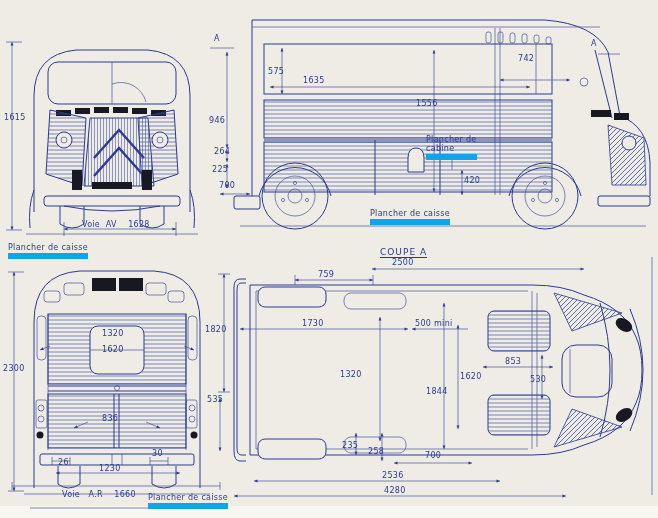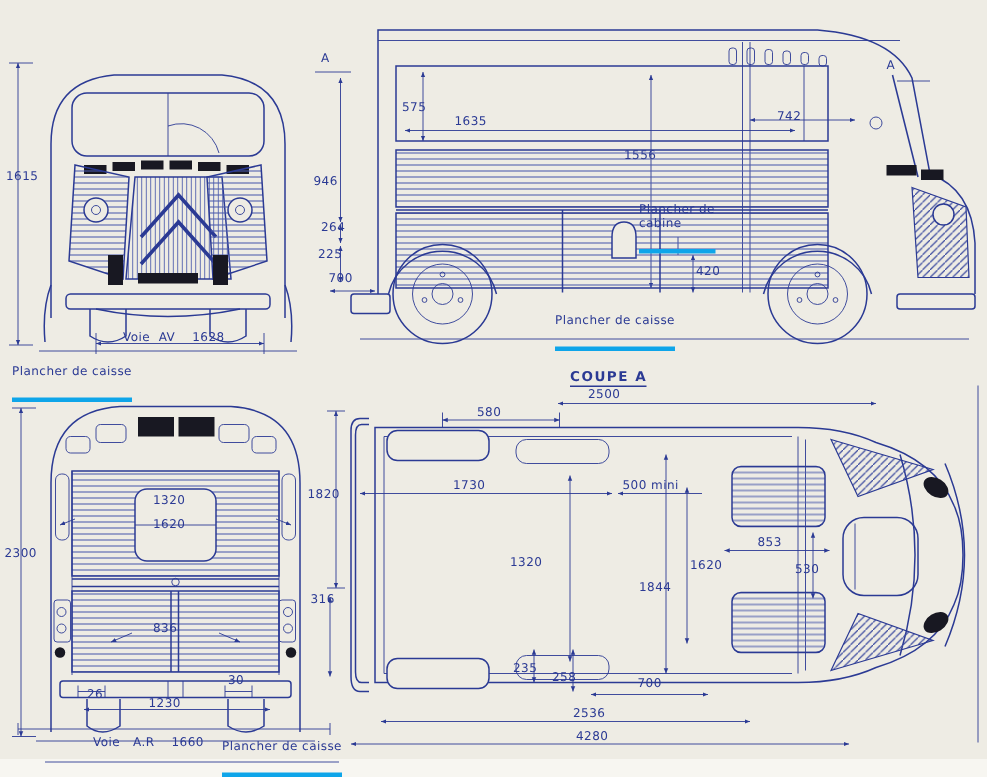--- a/index.html
+++ b/index.html
@@ -2,22 +2,22 @@
 <html><head>
 <meta charset="utf-8">
 <style>
   html,body{margin:0;padding:0;background:#c9c9c4;}
   #stage{position:relative;width:658px;height:518px;background:#eeece4;overflow:hidden;
          font-family:"DejaVu Sans",sans-serif;}
   #stage::after{content:"";position:absolute;left:0;right:0;bottom:0;height:12px;background:#f7f6f1;}
   .view{position:absolute;}
   .dim{position:absolute;font-size:8px;line-height:9px;color:#2b3a94;letter-spacing:.3px;
        white-space:pre;z-index:3;}
-  .cap{border-bottom:3px solid #0ea5e9;padding-bottom:13px;}
-  .sect{font-size:9px;font-weight:bold;letter-spacing:1px;border-bottom:1px solid #2b3a94;}
+  .cap{border-bottom:6px solid #0ea5e9;padding-bottom:1px;}
+  .sect{font-size:9px;font-weight:normal;letter-spacing:1px;border-bottom:1px solid #2b3a94;}
   svg.draw{position:absolute;left:0;top:0;z-index:1;}
   .s{stroke:#2b3a94;fill:none;stroke-width:1;}
   .s5{stroke:#2b3a94;fill:none;stroke-width:.6;}
   .s2{stroke:#2b3a94;fill:none;stroke-width:2.4;}
   .blk{fill:#181822;stroke:none;}
   .pc{fill:url(#pcorr);stroke:#2b3a94;stroke-width:1;}
   .pv{fill:url(#pvert);stroke:#2b3a94;stroke-width:1;}
   .pd{fill:url(#pdiag);stroke:#2b3a94;stroke-width:.8;}
   .pp{fill:#eeece4;stroke:#2b3a94;stroke-width:1;}
 </style>
@@ -141,21 +141,21 @@
   </svg>
   <span class="dim" style="left:14px;top:34px">A</span>
   <span class="dim" style="left:391px;top:39px">A</span>
   <span class="dim" style="left:9px;top:116px">946</span>
   <span class="dim" style="left:14px;top:147px">264</span>
   <span class="dim" style="left:12px;top:165px">225</span>
   <span class="dim" style="left:19px;top:181px">700</span>
   <span class="dim" style="left:68px;top:67px">575</span>
   <span class="dim" style="left:103px;top:76px">1635</span>
   <span class="dim" style="left:216px;top:99px">1556</span>
-  <span class="dim" style="left:318px;top:73px">742</span>
+  <span class="dim" style="left:318px;top:54px">742</span>
   <span class="dim" style="left:264px;top:176px">420</span>
   <span class="dim cap" style="left:226px;top:135px">Plancher de
 cabine</span>
   <span class="dim cap" style="left:170px;top:209px">Plancher de caisse</span>
 </div>
 
 <div class="view" style="left:0;top:258px;width:232px;height:260px">
   <svg class="draw" width="232" height="260" viewBox="0 0 232 260">
     <g>
       <line class="s5" x1="14" y1="14" x2="14" y2="233" marker-start="url(#ma)" marker-end="url(#ma)"></line>
@@ -199,21 +199,21 @@
           <circle class="s5" cx="192" cy="161" r="3"></circle>
       <circle class="blk" cx="40" cy="177" r="3.5"></circle>
       <circle class="blk" cx="194" cy="177" r="3.5"></circle>
       <rect class="s" x="40" y="196" width="154" height="11" rx="2"></rect>
       <path class="s5" d="M112,196 V207 M122,196 V207"></path>
       <path class="s" d="M58,208 V226 Q68,234 80,226 V208 M152,208 V226 Q164,234 176,226 V208"></path>
     </g>
   </svg>
   <span class="dim" style="left:3px;top:106px">2300</span>
   <span class="dim" style="left:205px;top:67px">1820</span>
-  <span class="dim" style="left:207px;top:137px">316</span>
+  <span class="dim" style="left:207px;top:137px">535</span>
   <span class="dim" style="left:102px;top:71px">1320</span>
   <span class="dim" style="left:102px;top:87px">1620</span>
   <span class="dim" style="left:102px;top:156px">836</span>
   <span class="dim" style="left:58px;top:200px">26</span>
   <span class="dim" style="left:152px;top:191px">30</span>
   <span class="dim" style="left:99px;top:206px">1230</span>
   <span class="dim" style="left:62px;top:232px">Voie   A.R    1660</span>
   <span class="dim cap" style="left:148px;top:235px">Plancher de caisse</span>
 </div>
 
@@ -252,21 +252,21 @@
       <rect class="s5" x="112" y="48" width="62" height="16" rx="7"></rect>
       <rect class="s5" x="112" y="192" width="62" height="16" rx="7"></rect>
       <rect class="pc" x="256" y="66" width="62" height="40" rx="6"></rect>
       <rect class="pc" x="256" y="150" width="62" height="40" rx="6"></rect>
       <rect class="s" x="330" y="100" width="50" height="52" rx="14"></rect>
       <path class="s5" d="M338,104 V148"></path>
     </g>
   </svg>
   <span class="dim sect" style="left:148px;top:3px">COUPE A</span>
   <span class="dim" style="left:160px;top:13px">2500</span>
-  <span class="dim" style="left:86px;top:25px">580</span>
+  <span class="dim" style="left:86px;top:25px">759</span>
   <span class="dim" style="left:70px;top:74px">1730</span>
   <span class="dim" style="left:183px;top:74px">500 mini</span>
   <span class="dim" style="left:108px;top:125px">1320</span>
   <span class="dim" style="left:228px;top:127px">1620</span>
   <span class="dim" style="left:194px;top:142px">1844</span>
   <span class="dim" style="left:273px;top:112px">853</span>
   <span class="dim" style="left:298px;top:130px">530</span>
   <span class="dim" style="left:110px;top:196px">235</span>
   <span class="dim" style="left:136px;top:202px">258</span>
   <span class="dim" style="left:193px;top:206px">700</span>

